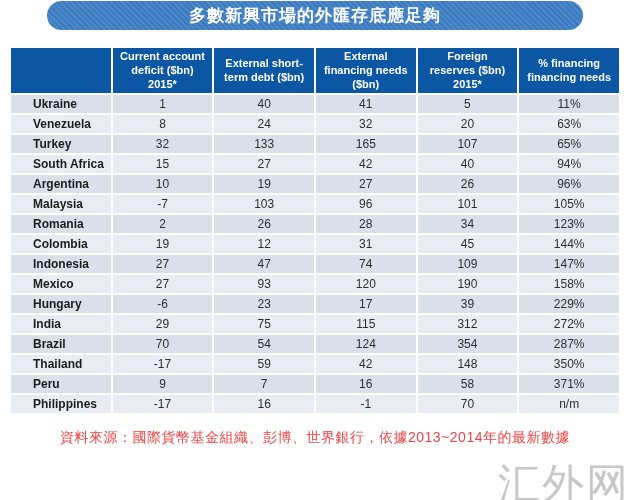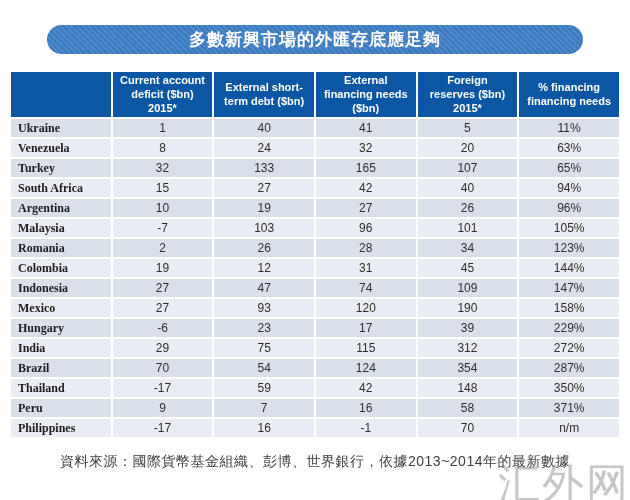--- a/index.html
+++ b/index.html
@@ -9,21 +9,21 @@
     font-family: "Liberation Sans", sans-serif;
   }
   .page {
     position: relative;
     width: 630px;
     height: 500px;
     background: #ffffff;
     overflow: hidden;
   }
   .title-bar {
-    margin: 25px auto 0 auto;
+    margin: 1px auto 0 auto;
     width: 536px;
     height: 29px;
     border-radius: 15px;
     background-color: #3e7ec5;
     background-image: repeating-linear-gradient(
       45deg,
       rgba(255,255,255,0.08) 0px,
       rgba(255,255,255,0.08) 2px,
       rgba(0,0,0,0.03) 2px,
       rgba(0,0,0,0.03) 4px
@@ -61,34 +61,33 @@
     height: 18px;
     font-size: 12px;
     color: #2e2e2e;
     text-align: center;
     vertical-align: middle;
     padding: 0 2px;
     white-space: nowrap;
   }
   table.data-table td.country-cell {
     text-align: left;
-    padding-left: 7px;
+    padding-left: 22px;
     font-weight: bold;
     color: #1c1c1c;
-    font-family: Liberation Serif, serif;
   }
   table.data-table tbody tr:nth-child(odd) td  { background: #d9e0ea; }
   table.data-table tbody tr:nth-child(even) td { background: #e9edf3; }
   .source {
     position: relative;
     z-index: 2;
     margin-top: 14px;
     text-align: center;
     font-size: 14px;
-    color: #404040;
+    color: #ef4444;
     letter-spacing: 0.5px;
   }
   .watermark {
     position: absolute;
     right: 0px;
     bottom: -12px;
     z-index: 1;
     font-size: 42px;
     color: #c7c7c7;
     letter-spacing: 2px;

